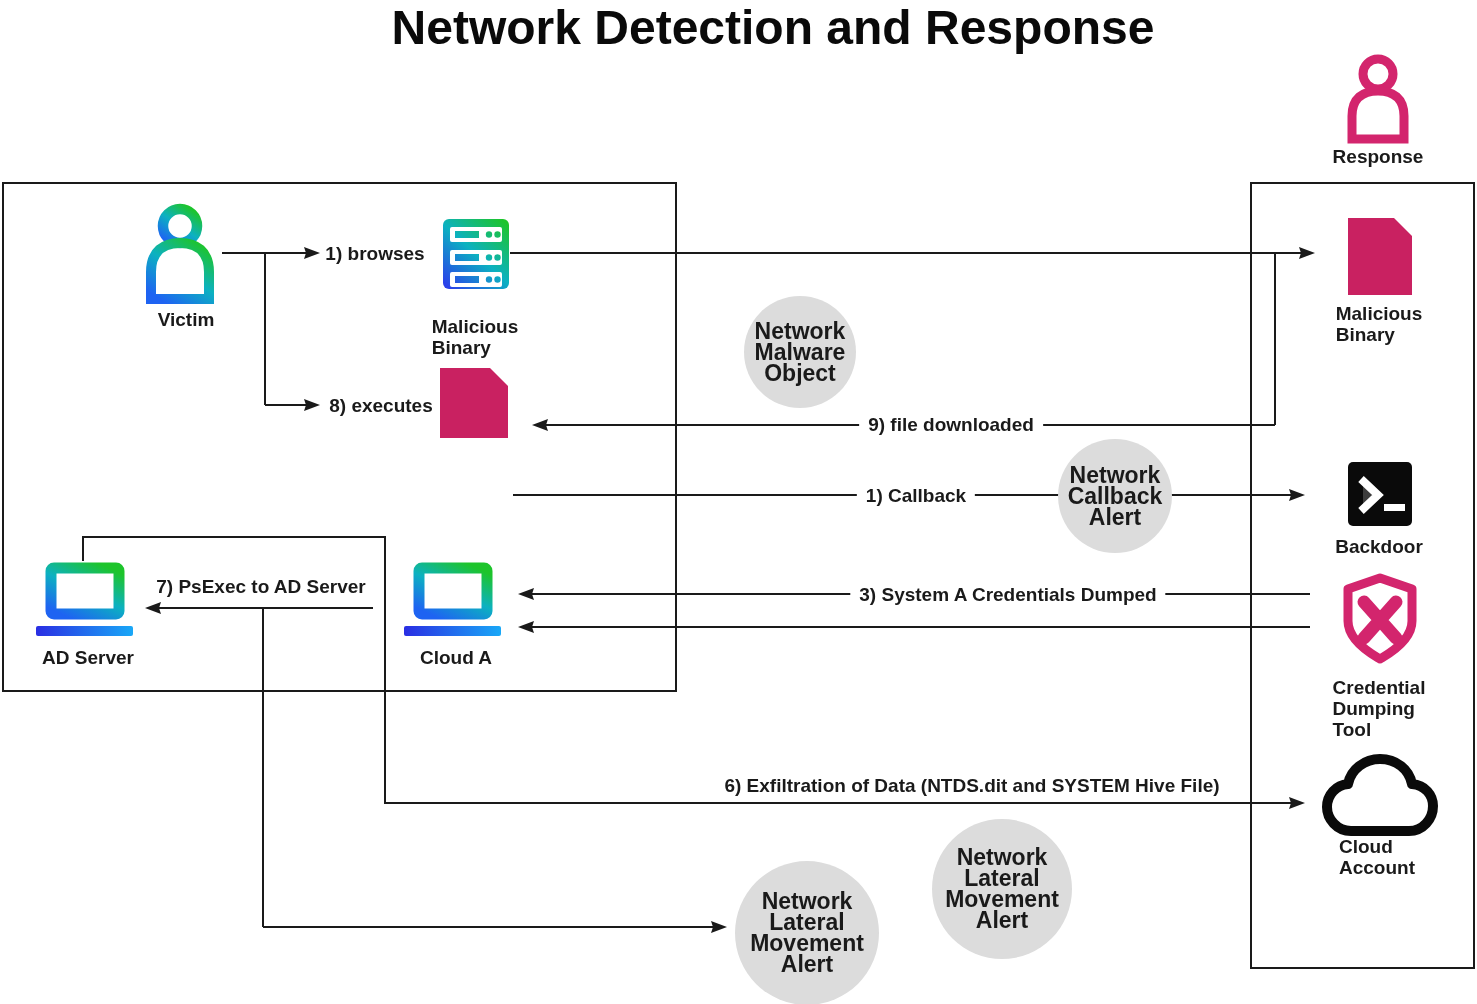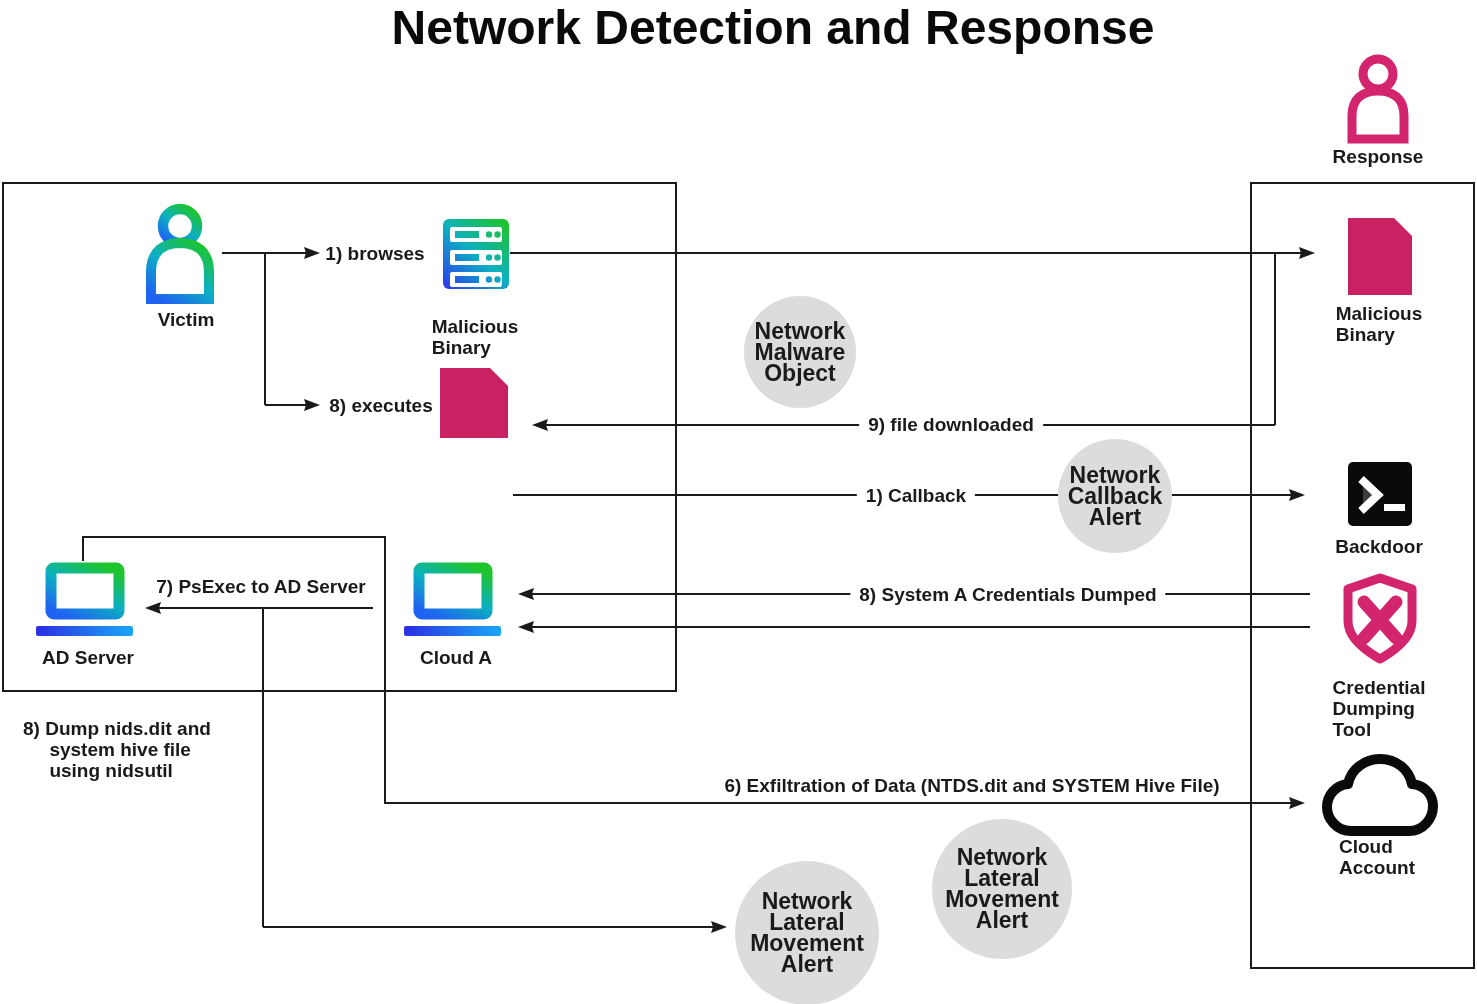--- a/index.html
+++ b/index.html
@@ -153,20 +153,17 @@
   <div class="lbl ctr" style="left:1379px;top:708px">Credential
 Dumping
 Tool</div>
   <div class="lbl ctr" style="left:1377px;top:857px">Cloud
 Account</div>
 
   <div class="lbl ctr" style="left:375px;top:253px">1) browses</div>
   <div class="lbl ctr bg" style="left:951px;top:424px">9) file downloaded</div>
   <div class="lbl ctr" style="left:381px;top:405px">8) executes</div>
   <div class="lbl ctr bg" style="left:916px;top:495px">1) Callback</div>
-  <div class="lbl ctr bg" style="left:1008px;top:594px">8) System A Credentials Dumped</div>
+  <div class="lbl ctr bg" style="left:1008px;top:594px">3) System A Credentials Dumped</div>
   <div class="lbl ctr" style="left:261px;top:586px">7) PsExec to AD Server</div>
-  <div class="lbl left" style="left:23px;top:718px;white-space:pre-wrap">8) Dump nids.dit and
-     system hive file
-     using nidsutil</div>
   <div class="lbl ctr" style="left:972px;top:785px;white-space:nowrap">6) Exfiltration of Data (NTDS.dit and SYSTEM Hive File)</div>
 
 </div>
 
 </body></html>

